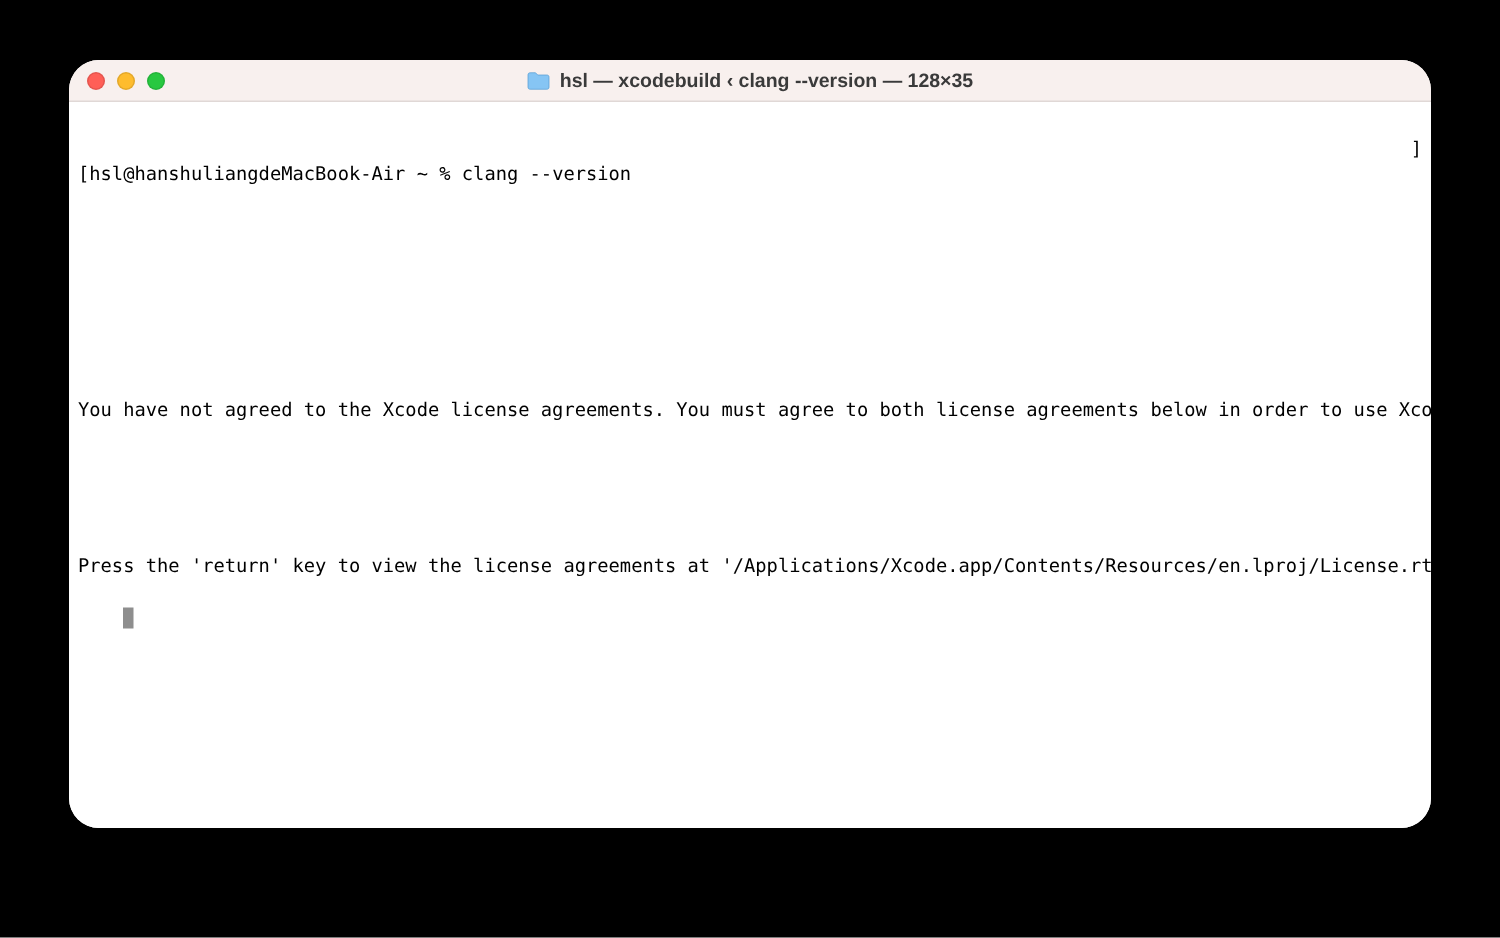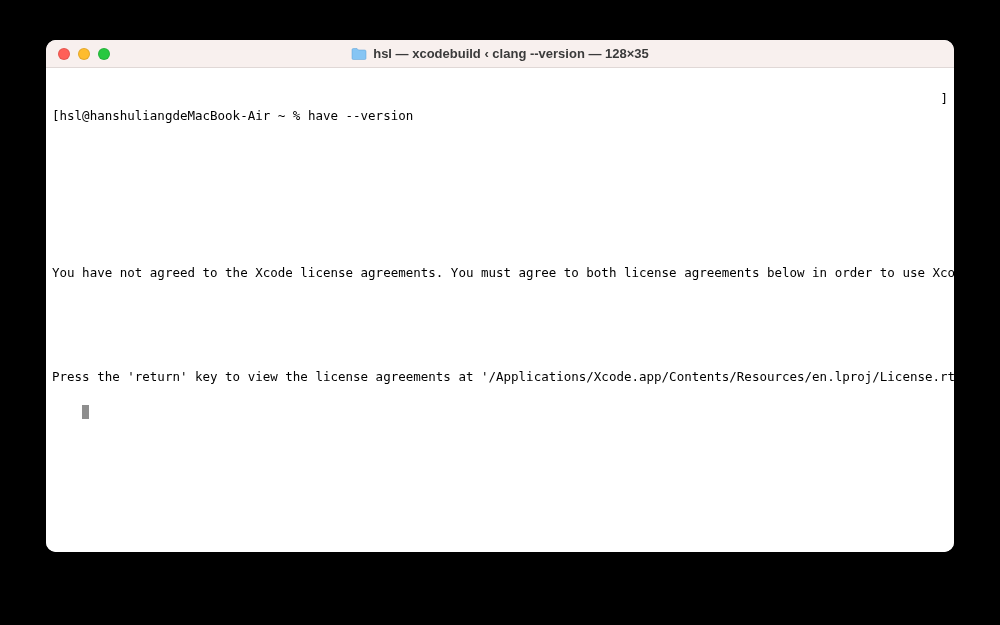--- a/index.html
+++ b/index.html
@@ -13,21 +13,21 @@
       background: #000000;
       display: flex;
       align-items: flex-start;
       justify-content: center;
       padding-top: 40px;
     }
     .window {
       width: 908px;
       height: 512px;
       background: #ffffff;
-      border-radius: 10px;
+      border-radius: 20px;
       overflow: hidden;
       box-shadow: 0 10px 40px rgba(0,0,0,0.5);
       display: flex;
       flex-direction: column;
     }
     .titlebar {
       height: 28px;
       background: #f8f0ee;
       display: flex;
       align-items: center;
@@ -121,21 +121,21 @@
       <div class="traffic-light traffic-max"></div>
     </div>
     <div class="title-content">
       <svg class="folder-icon" viewBox="0 0 16 14">
         <path d="M1 3 C1 2 1.5 1.5 2.5 1.5 L6 1.5 L7.5 3 L13.5 3 C14.5 3 15 3.5 15 4.5 L15 11 C15 12 14.5 12.5 13.5 12.5 L2.5 12.5 C1.5 12.5 1 12 1 11 Z" fill="#86c5f4" stroke="#5a9fd4" stroke-width="0.5"></path>
       </svg>
       <span class="title-text">hsl — xcodebuild ‹ clang --version — 128×35</span>
     </div>
   </div>
   <div class="terminal-body">
-    <span class="term-line"><span>[</span><span>hsl@hanshuliangdeMacBook-Air ~ % </span><span>have --version</span></span>
+    <span class="term-line"><span>[</span><span>hsl@hanshuliangdeMacBook-Air ~ % </span><span>clang --version</span></span>
     <div class="blank-line"></div>
     <div class="blank-line"></div>
     <span class="term-line">You have not agreed to the Xcode license agreements. You must agree to both license agreements below in order to use Xcode.</span>
     <div class="blank-line"></div>
     <span class="term-line">Press the 'return' key to view the license agreements at '/Applications/Xcode.app/Contents/Resources/en.lproj/License.rtf'</span>
     <span class="cursor"></span>
     <span class="bracket-right">]</span>
   </div>
 </div>
 

